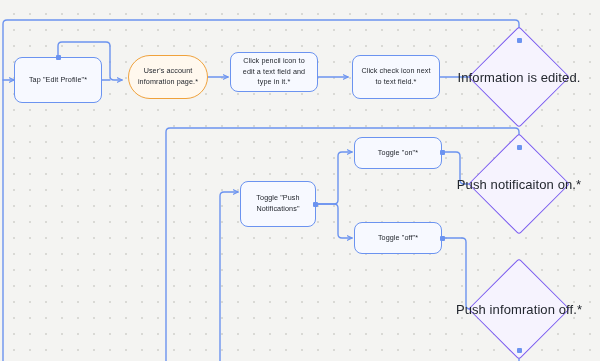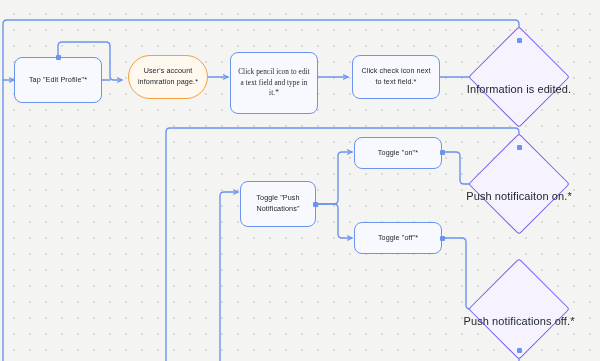--- a/index.html
+++ b/index.html
@@ -41,23 +41,23 @@
   .diamond-wrap{position:absolute;}
   .diamond-shape{
     position:absolute;left:0;top:0;width:100%;height:100%;
     background:#f6f3fe;
     border:1.4px solid #7b5cf0;
     transform:rotate(45deg);
     border-radius:3px;
     box-sizing:border-box;
   }
   .diamond-label{
-    position:absolute;left:0;top:12px;width:100%;height:100%;
+    position:absolute;left:0;top:0;width:100%;height:100%;
     display:flex;align-items:center;justify-content:center;
-    font-size:11px;color:#23272e;text-align:center;
+    font-size:13px;color:#23272e;text-align:center;
     letter-spacing:.1px;
     white-space:nowrap;
   }
   .port{
     position:absolute;width:5px;height:5px;border-radius:1px;
     background:#6b93f0;
   }
   .port.purple{background:#6b93f0;}
 </style>
 </head>
@@ -106,21 +106,21 @@
 
   <div class="node process" style="left:14px;top:57px;width:88px;height:46px;">
     <span>Tap "Edit Profile"*</span>
   </div>
   <div class="port" style="left:55.5px;top:55px;"></div>
 
   <div class="node terminal" style="left:128px;top:55px;width:80px;height:44px;">
     <span>User's account infomration page.*</span>
   </div>
 
-  <div class="node process" style="left:230px;top:52px;width:88px;height:62px;font-family:Liberation Serif, serif;">
+  <div class="node process" style="left:230px;top:52px;width:88px;height:40px;">
     <span>Click pencil icon to edit a text field and type in it.*</span>
   </div>
 
   <div class="node process" style="left:352px;top:55px;width:88px;height:44px;">
     <span>Click check icon next to text field.*</span>
   </div>
 
   <div class="diamond-wrap" style="left:483px;top:41px;width:72px;height:72px;">
     <div class="diamond-shape"></div>
     <div class="diamond-label">Information is edited.</div>
@@ -143,17 +143,17 @@
   <div class="port" style="left:440px;top:235.5px;"></div>
 
   <div class="diamond-wrap" style="left:483px;top:148px;width:72px;height:72px;">
     <div class="diamond-shape"></div>
     <div class="diamond-label">Push notificaiton on.*</div>
   </div>
   <div class="port purple" style="left:516.5px;top:145px;"></div>
 
   <div class="diamond-wrap" style="left:483px;top:273px;width:72px;height:72px;">
     <div class="diamond-shape"></div>
-    <div class="diamond-label">Push notifications off.*</div>
+    <div class="diamond-label">Push infomration off.*</div>
   </div>
   <div class="port purple" style="left:516.5px;top:348px;"></div>
 
 </div>
 
 </body></html>

